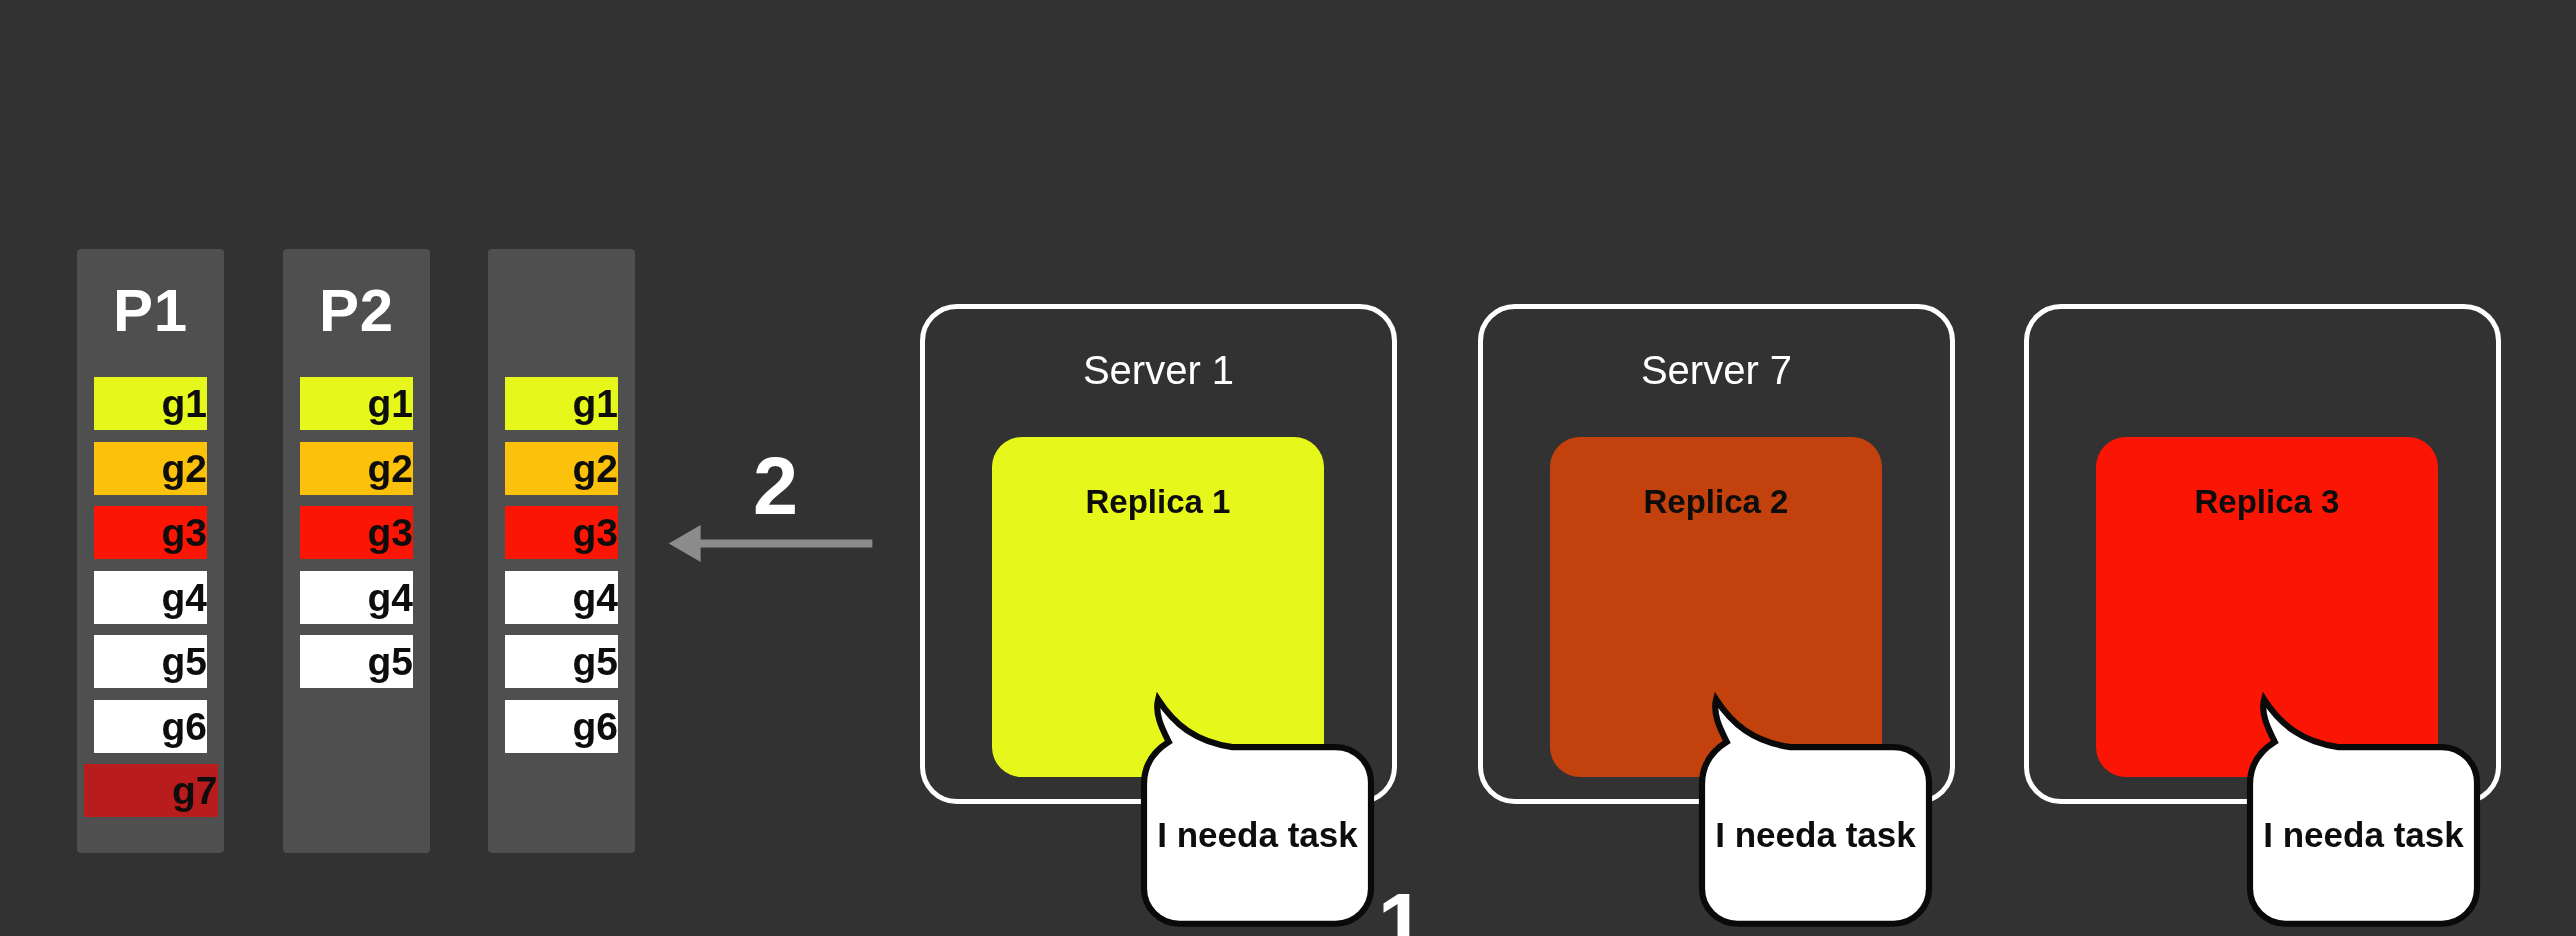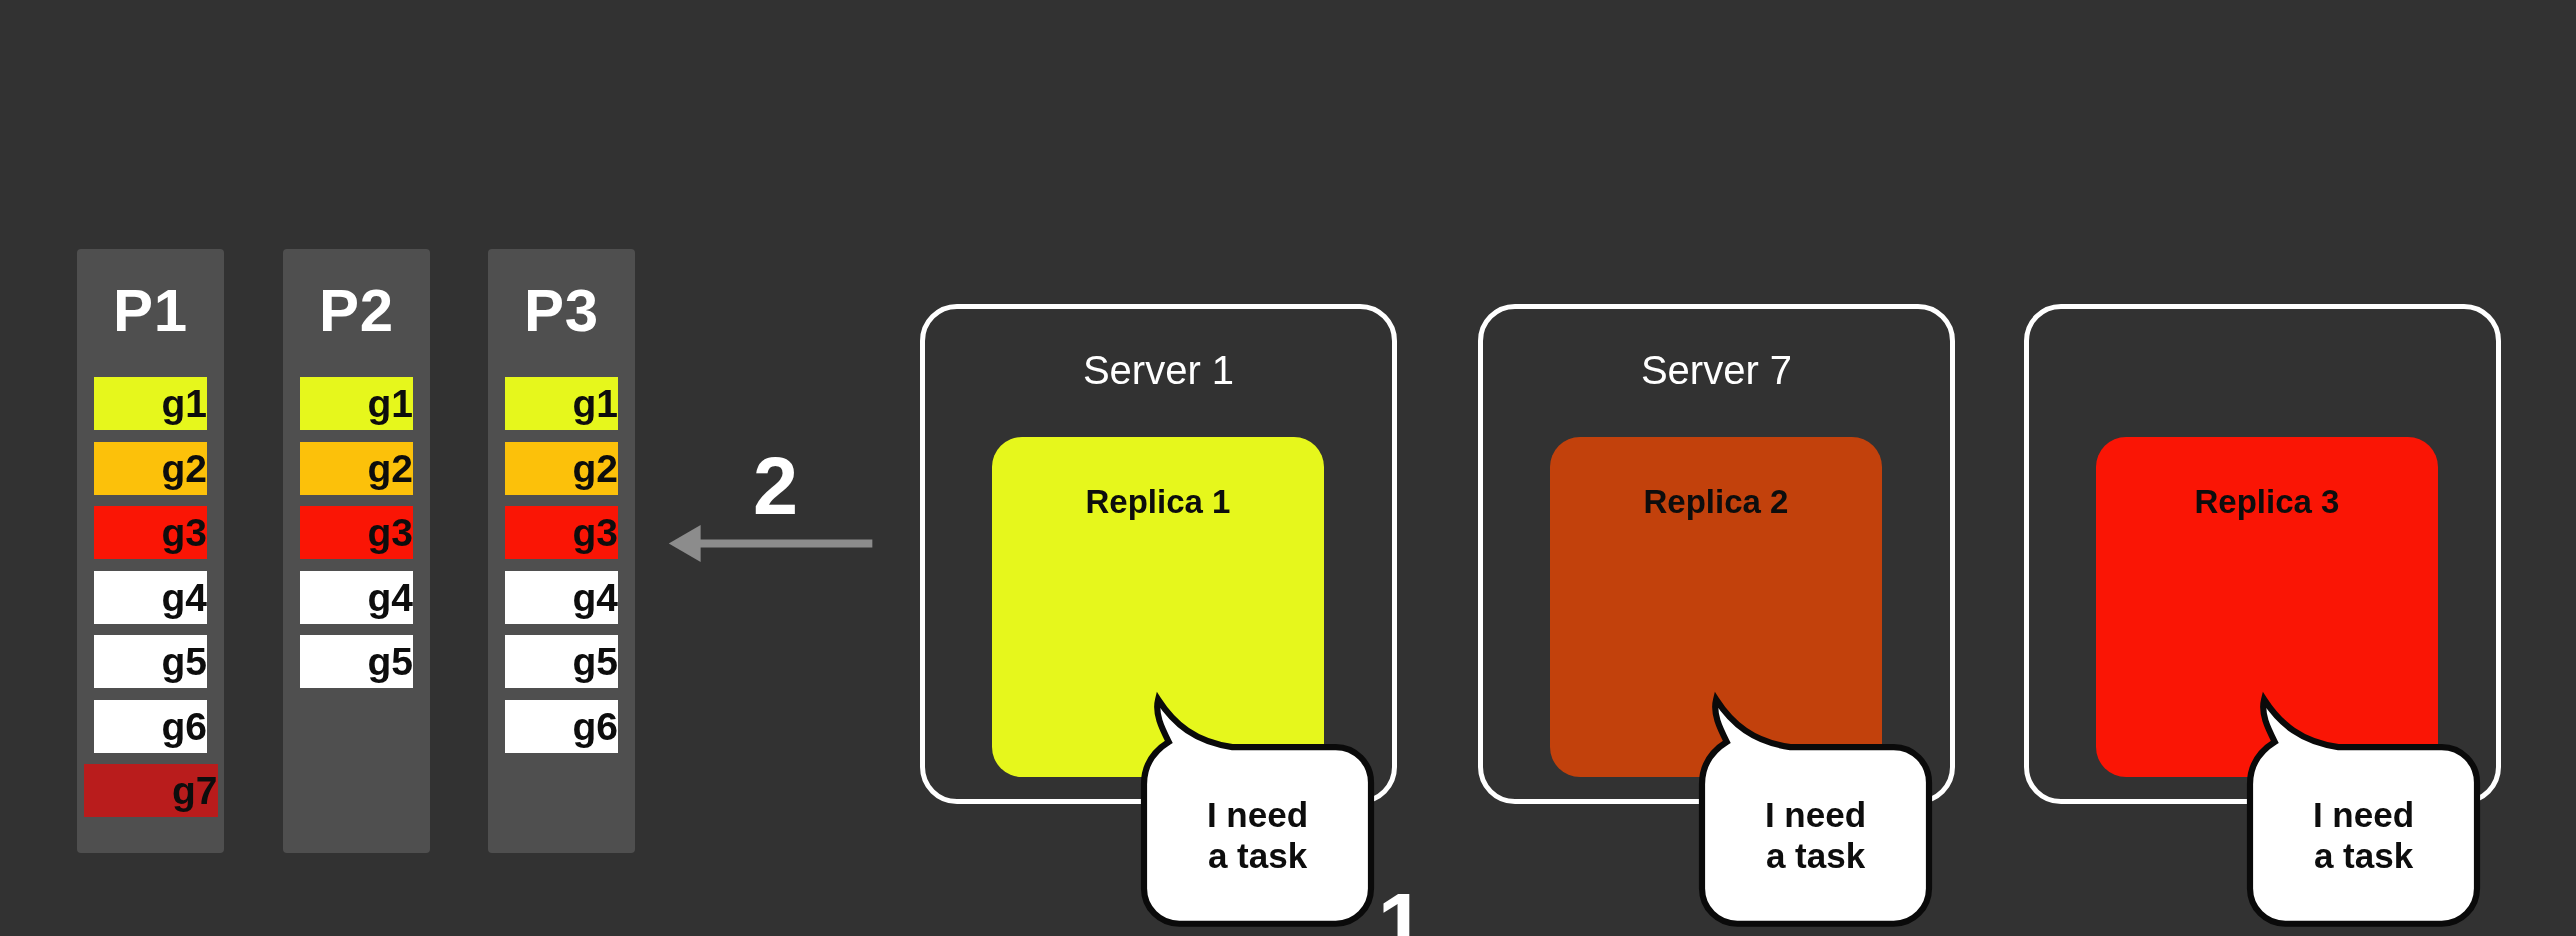--- a/index.html
+++ b/index.html
@@ -138,21 +138,21 @@
     stroke: #0a0a0a;
     stroke-width: 7px;
   }
   .bubble-text {
     position: absolute;
     left: 0;
     top: 62px;
     width: 227px;
     height: 177px;
     display: flex;
-    flex-direction: column;
+    flex-direction: row;
     align-items: center;
     justify-content: center;
     font-size: 35px;
     font-weight: 700;
     line-height: 1.16;
     color: #0d0d0d;
     text-align: center;
   }
 </style>
 </head>
@@ -178,21 +178,20 @@
     <div class="task-list">
       <div class="task-chip" style="background: rgb(230, 247, 28);">g1</div>
       <div class="task-chip" style="background: rgb(252, 193, 10);">g2</div>
       <div class="task-chip" style="background: rgb(250, 21, 5);">g3</div>
       <div class="task-chip" style="background: rgb(255, 255, 255);">g4</div>
       <div class="task-chip" style="background: rgb(255, 255, 255);">g5</div>
     </div>
   </div>
 
   <div class="partition" style="left:488px">
-    <div class="partition-title">P3</div>
     <div class="task-list">
       <div class="task-chip" style="background: rgb(230, 247, 28);">g1</div>
       <div class="task-chip" style="background: rgb(252, 193, 10);">g2</div>
       <div class="task-chip" style="background: rgb(250, 21, 5);">g3</div>
       <div class="task-chip" style="background: rgb(255, 255, 255);">g4</div>
       <div class="task-chip" style="background: rgb(255, 255, 255);">g5</div>
       <div class="task-chip" style="background: rgb(255, 255, 255);">g6</div>
     </div>
   </div>
 

